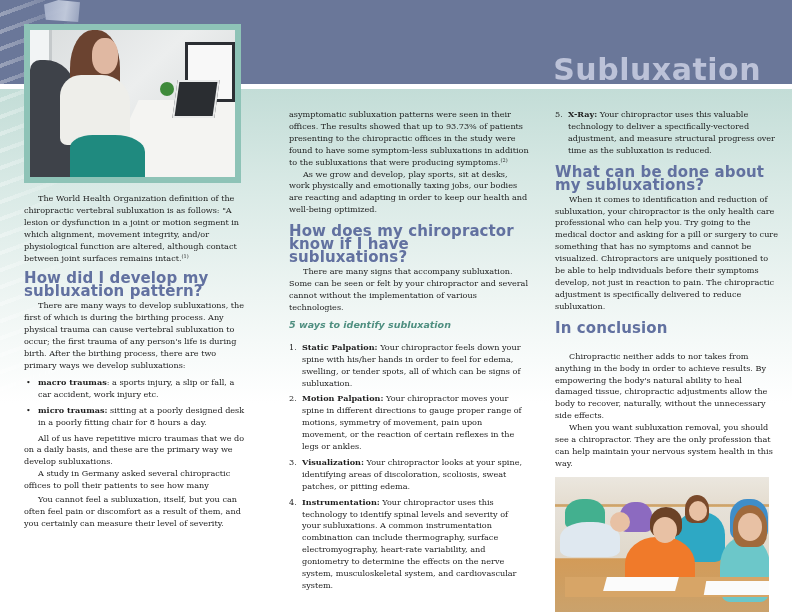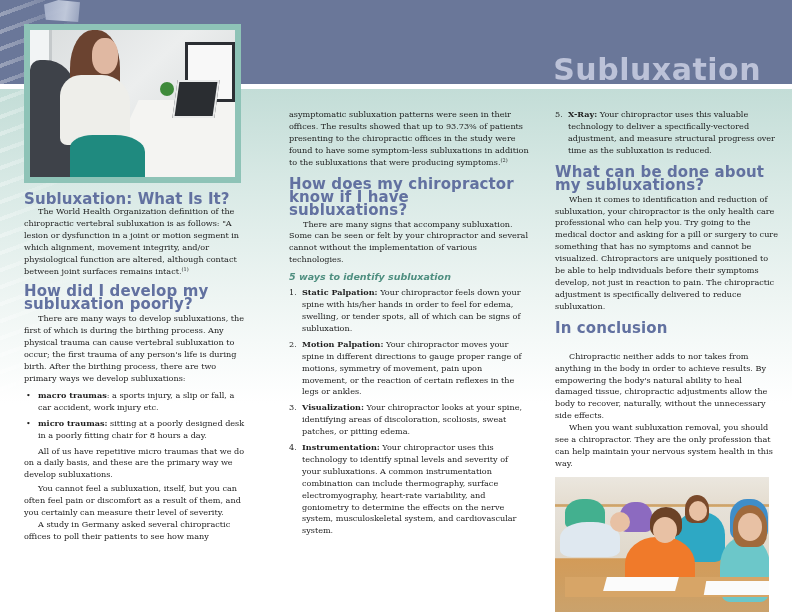--- a/index.html
+++ b/index.html
@@ -151,41 +151,41 @@
     <div class="laptop"></div>
     <div class="chair"></div>
     <div class="person-hair"></div>
     <div class="person-face"></div>
     <div class="shirt"></div>
     <div class="skirt"></div>
   </div>
 </div>
 
 <div class="col" style="left:24px; top:193px; width:224px;">
-  <h2 class="h2">Subluxation: What Is It?</h2>
   <p><span>The World Health Organization definition of the chiropractic vertebral subluxation is as follows: "A lesion or dysfunction in a joint or motion segment in which alignment, movement integrity, and/or physiological function are altered, although contact between joint surfaces remains intact.</span><sup>(1)</sup></p>
 
-  <h2 class="h2" style="margin-top:8px;">How did I develop my subluxation poorly?</h2>
+  <h2 class="h2" style="margin-top:8px;">How did I develop my subluxation pattern?</h2>
   <p style="margin-top:2px;">There are many ways to develop subluxations, the first of which is during the birthing process. Any physical trauma can cause vertebral subluxation to occur; the first trauma of any person's life is during birth. After the birthing process, there are two primary ways we develop subluxations:</p>
   <ul class="bullets">
     <li><span class="dot">•</span><b>macro traumas</b><span>: a sports injury, a slip or fall, a car accident, work injury etc.</span></li>
     <li><span class="dot">•</span><b>micro traumas:</b><span> sitting at a poorly designed desk in a poorly fitting chair for 8 hours a day.</span></li>
   </ul>
   <p>All of us have repetitive micro traumas that we do on a daily basis, and these are the primary way we develop subluxations.</p>
 
+  <p>A study in Germany asked several chiropractic offices to poll their patients to see how many</p>
   <p style="margin-top:2px;">You cannot feel a subluxation, itself, but you can often feel pain or discomfort as a result of them, and you certainly can measure their level of severity.</p>
-  <p>A study in Germany asked several chiropractic offices to poll their patients to see how many</p>
 </div>
 
 <div class="col" style="left:289px; top:109px; width:240px;">
   <p style="text-indent:0;"><span>asymptomatic subluxation patterns were seen in their offices. The results showed that up to 93.73% of patients presenting to the chiropractic offices in the study were found to have some symptom-less subluxations in addition to the subluxations that were producing symptoms.</span><sup>(2)</sup></p>
+  <p>As we grow and develop, play sports, sit at desks, work physically and emotionally taxing jobs, our bodies are reacting and adapting in order to keep our health and well-being optimized.</p>
 
   <h2 class="h2" style="margin-top:9px;">How does my chiropractor know if I have subluxations?</h2>
   <p style="margin-top:2px;">There are many signs that accompany subluxation. Some can be seen or felt by your chiropractor and several cannot without the implementation of various technologies.</p>
-  <h3 class="h3" style="margin-top:5px; margin-bottom:4px;">5 ways to identify subluxation</h3>
+  <h3 class="h3" style="margin-top:5px; margin-bottom:11px;">5 ways to identify subluxation</h3>
   <ol class="ways">
     <li><span class="num">1.</span><b>Static Palpation:</b><span> Your chiropractor feels down your spine with his/her hands in order to feel for edema, swelling, or tender spots, all of which can be signs of subluxation.</span></li>
     <li><span class="num">2.</span><b>Motion Palpation:</b><span> Your chiropractor moves your spine in different directions to gauge proper range of motions, symmetry of movement, pain upon movement, or the reaction of certain reflexes in the legs or ankles.</span></li>
     <li><span class="num">3.</span><b>Visualization:</b><span> Your chiropractor looks at your spine, identifying areas of discoloration, scoliosis, sweat patches, or pitting edema.</span></li>
     <li><span class="num">4.</span><b>Instrumentation:</b><span> Your chiropractor uses this technology to identify spinal levels and severity of your subluxations. A common instrumentation combination can include thermography, surface electromyography, heart-rate variability, and goniometry to determine the effects on the nerve system, musculoskeletal system, and cardiovascular system.</span></li>
   </ol>
 </div>
 
 <div class="col" style="left:555px; top:109px; width:224px;">
   <ol class="ways">

